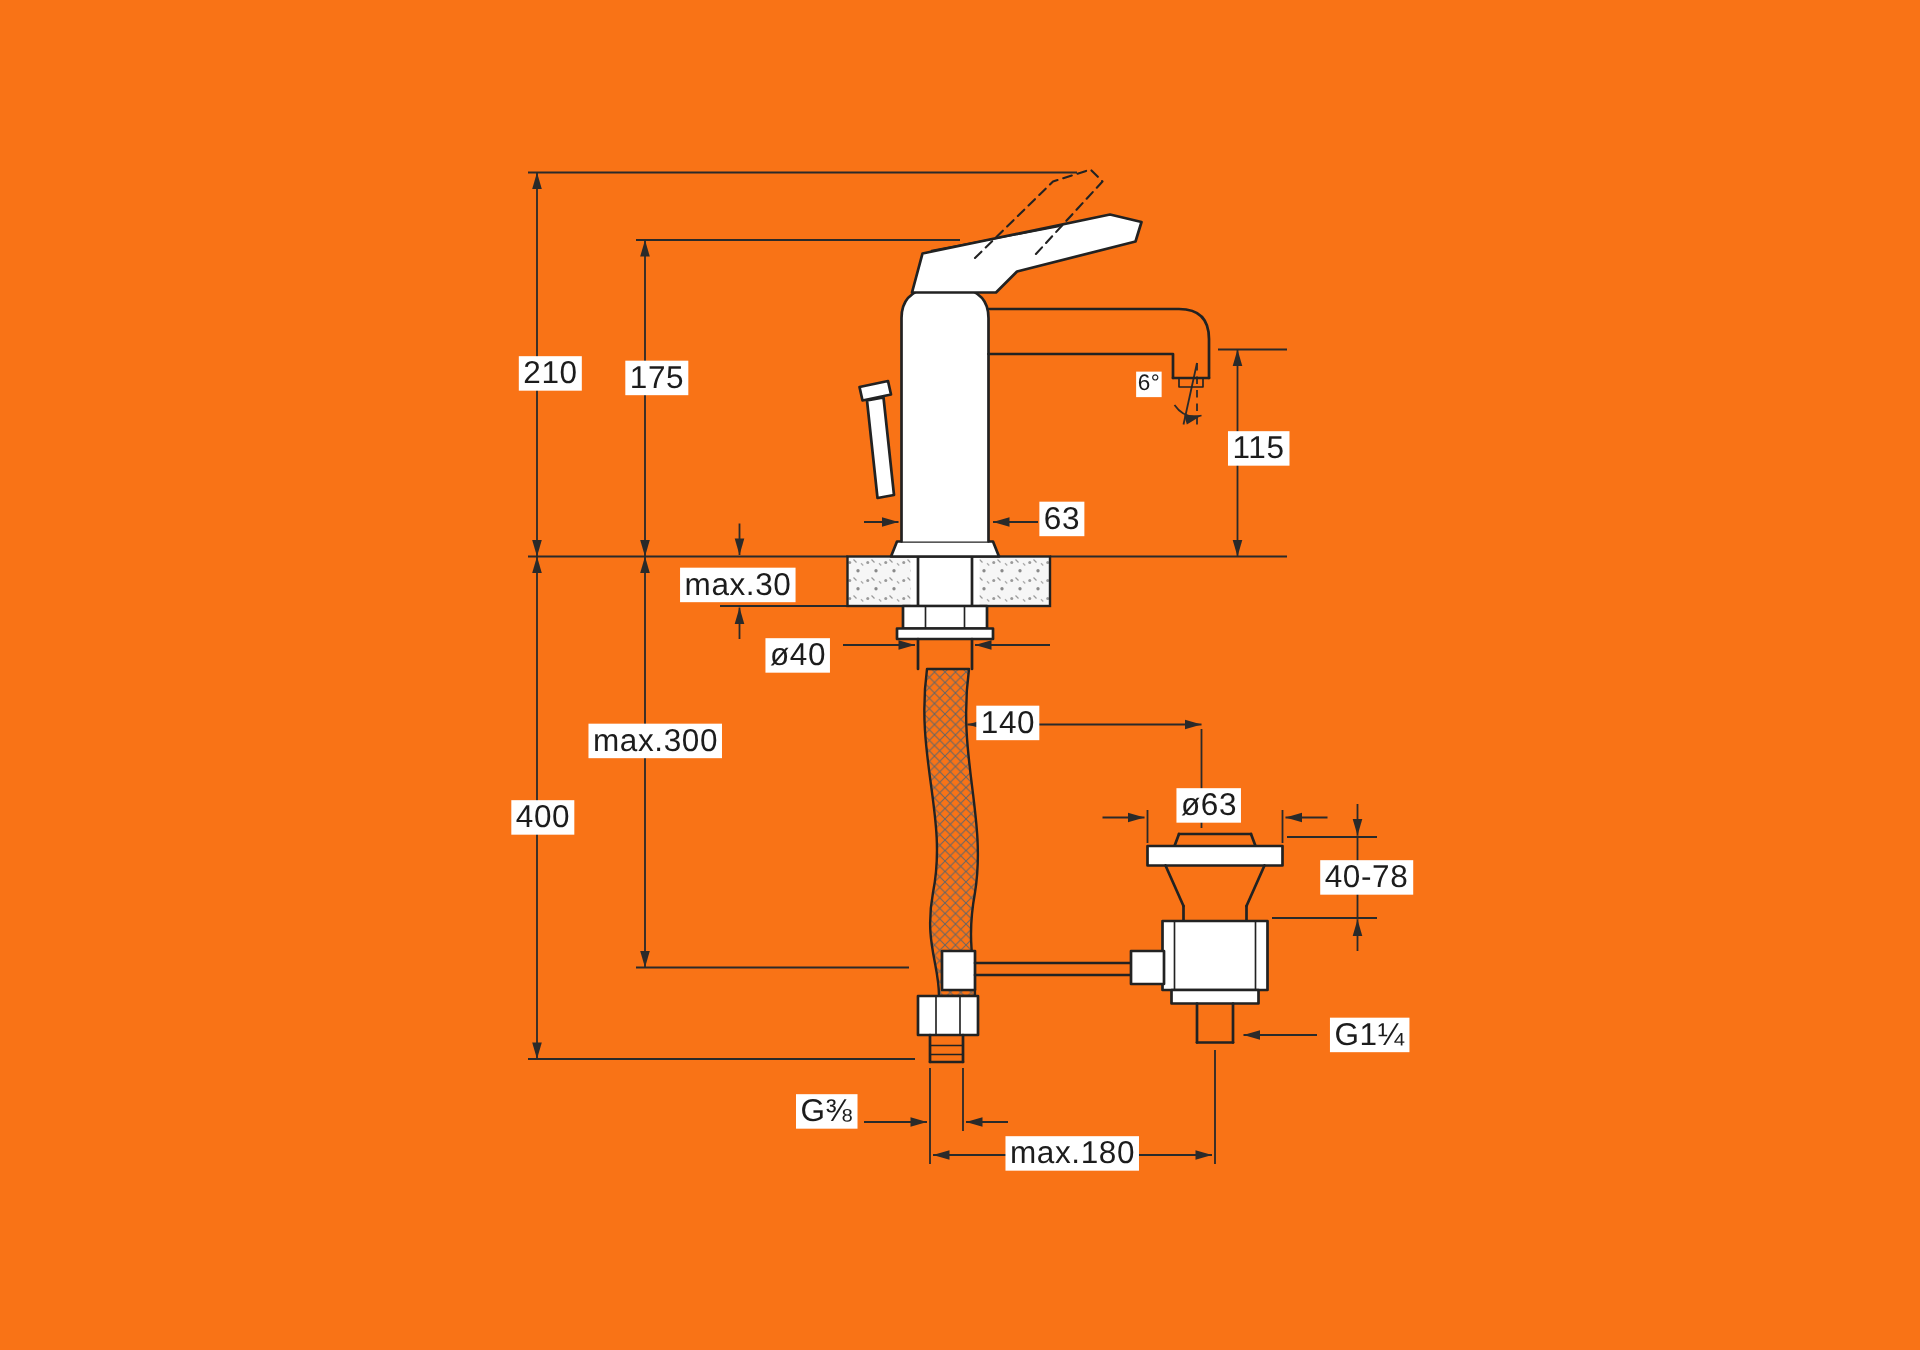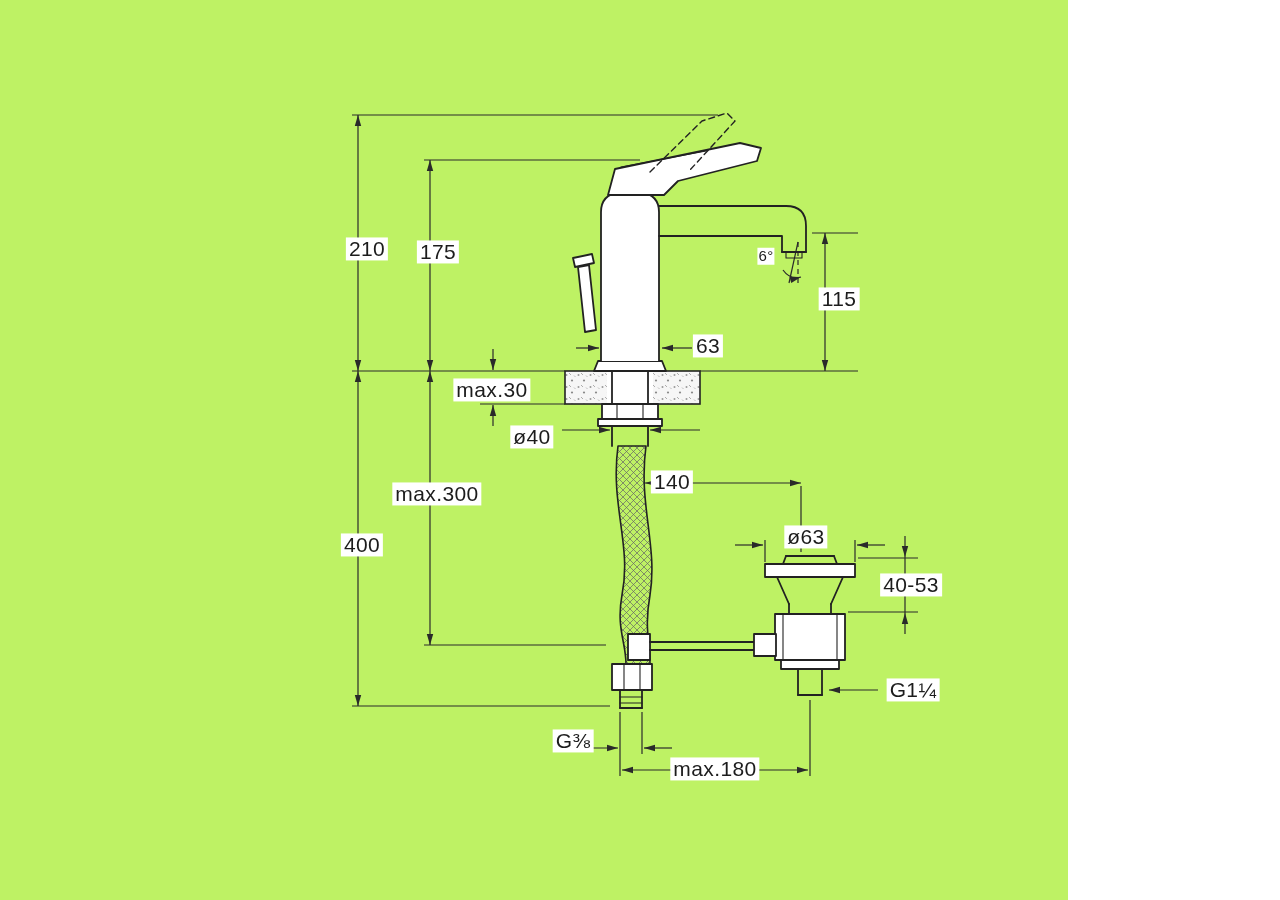--- a/index.html
+++ b/index.html
@@ -1,17 +1,17 @@
 <!DOCTYPE html>
 <html><head>
 <meta charset="utf-8">
 <style>
   html,body{margin:0;padding:0;background:#ffffff;}
   .canvas{
-    position:relative;width:1068px;height:900px;background:#bef264;
+    position:relative;width:1280px;height:900px;background:#f97316;
     font-family:"Liberation Sans","DejaVu Sans",sans-serif;overflow:hidden;
   }
   .canvas > svg{position:absolute;left:0;top:0;}
   .dim path{stroke:#2a2a2a;stroke-width:1.2;fill:none;}
   .dim path.dash{stroke-dasharray:5 4;}
   .obj path{stroke:#222222;stroke-width:1.8;fill:none;stroke-linejoin:round;stroke-linecap:round;}
   .obj rect{stroke:#222222;stroke-width:1.6;fill:none;}
   .obj path.thin{stroke-width:1.1;}
   .obj path.dashed{stroke-dasharray:6 4;stroke-width:1.4;}
   .dim-label{
@@ -179,19 +179,19 @@
   <div class="dim-label" style="left:367px;top:249px">210</div>
   <div class="dim-label" style="left:438px;top:252px">175</div>
   <div class="dim-label" style="left:839px;top:299px">115</div>
   <div class="dim-label" style="left:708px;top:346px">63</div>
   <div class="dim-label" style="left:492px;top:390px">max.30</div>
   <div class="dim-label" style="left:532px;top:437px">ø40</div>
   <div class="dim-label" style="left:672px;top:482px">140</div>
   <div class="dim-label" style="left:437px;top:494px">max.300</div>
   <div class="dim-label" style="left:362px;top:545px">400</div>
   <div class="dim-label" style="left:806px;top:537px">ø63</div>
-  <div class="dim-label" style="left:911px;top:585px">40-53</div>
+  <div class="dim-label" style="left:911px;top:585px">40-78</div>
   <div class="dim-label" style="left:913px;top:690px">G1¼</div>
-  <div class="dim-label" style="left:573px;top:741px">G⅜</div>
+  <div class="dim-label" style="left:551px;top:741px">G⅜</div>
   <div class="dim-label" style="left:715px;top:769px">max.180</div>
   <div class="dim-label small" style="left:766px;top:256px">6°</div>
 
 </div>
 
 </body></html>

